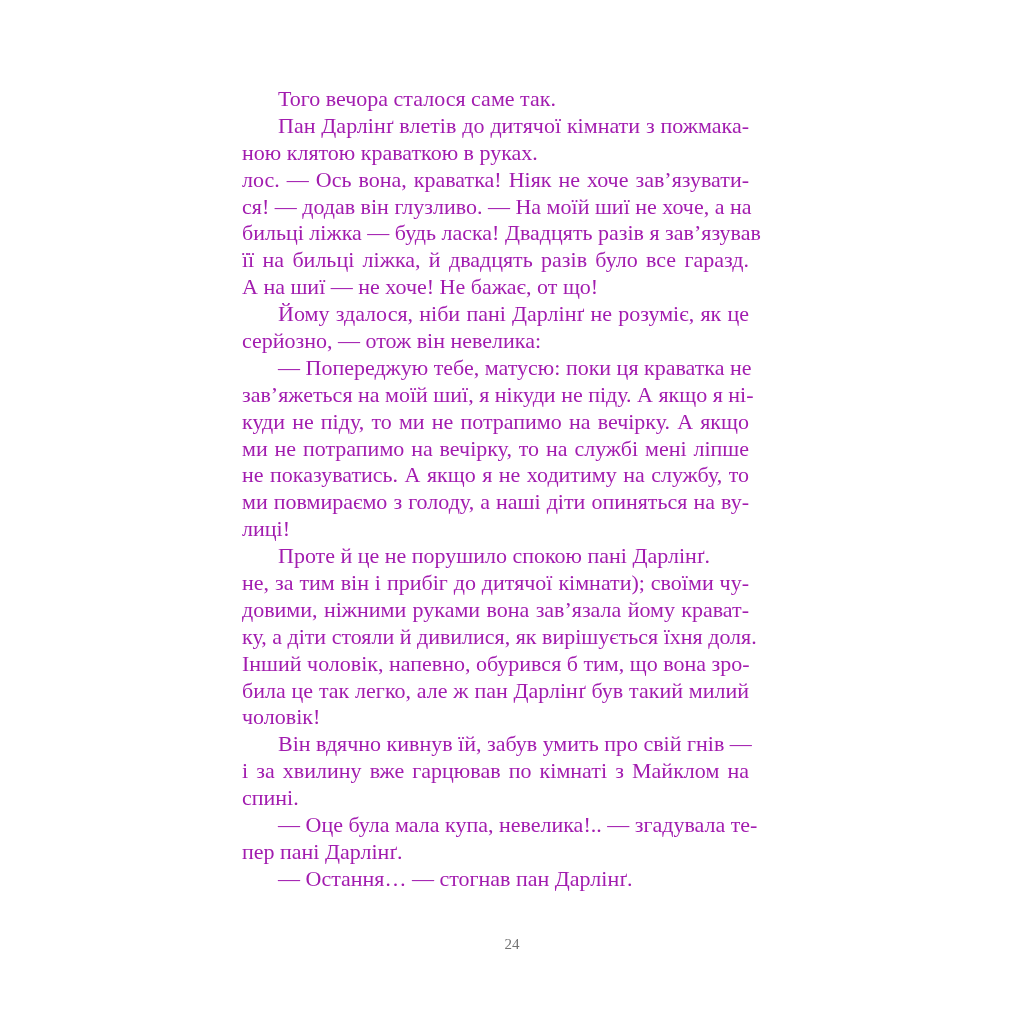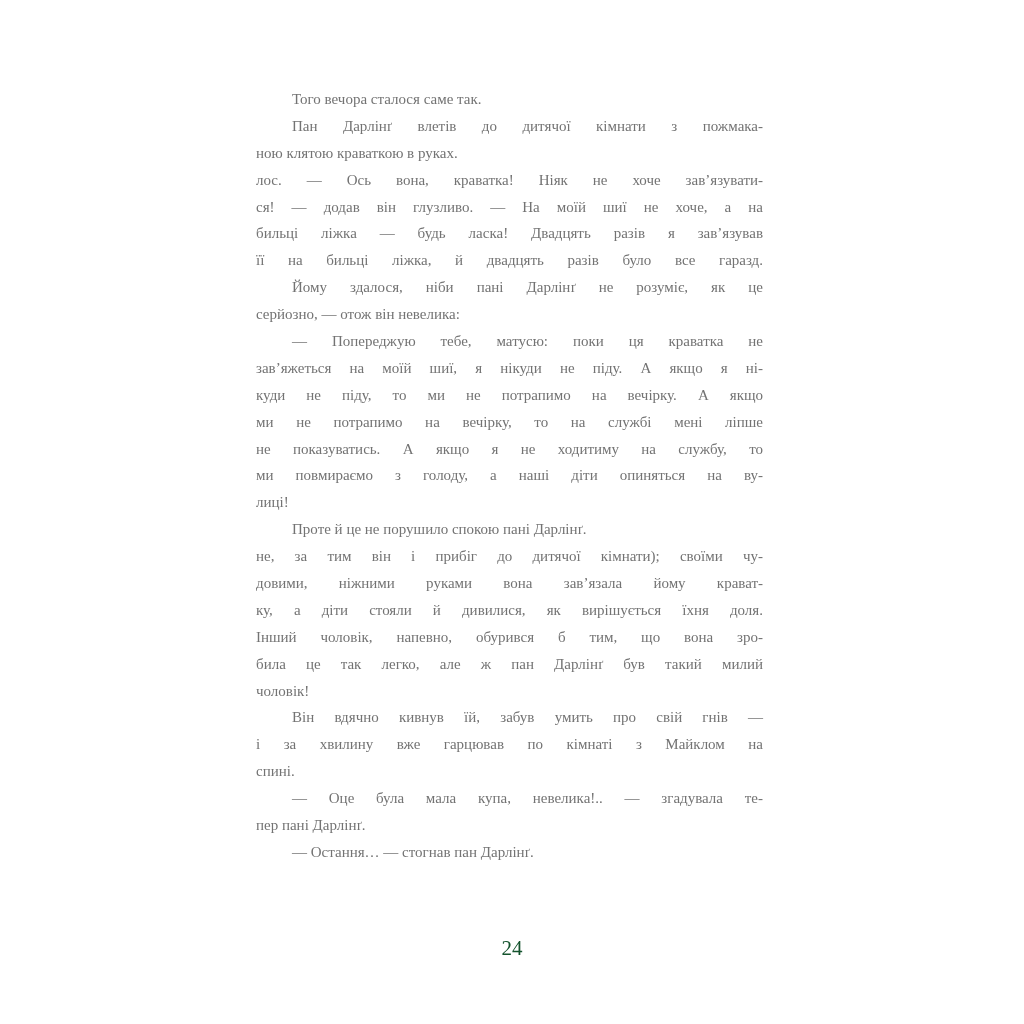--- a/index.html
+++ b/index.html
@@ -16,27 +16,27 @@
     .page {
       position: absolute;
       left: 0;
       top: 0;
       width: 1024px;
       height: 1024px;
       background: #ffffff;
     }
     .text-block {
       position: absolute;
-      left: 256px;
+      left: 242px;
       top: 86px;
       width: 507px;
       font-family: "Liberation Serif", "DejaVu Serif", serif;
-      font-size: 15px;
+      font-size: 22px;
       line-height: 26.9px;
-      color: #737373;
+      color: #a21caf;
     }
     .line {
       display: block;
       white-space: nowrap;
       height: 26.9px;
       text-align: justify;
       text-align-last: justify;
     }
     .line.indent {
       padding-left: 36px;
@@ -44,36 +44,37 @@
     .line.last {
       text-align-last: left;
     }
     .page-number {
       position: absolute;
       left: 0;
       width: 1024px;
       top: 936px;
       text-align: center;
       font-family: "Liberation Serif", "DejaVu Serif", serif;
-      font-size: 21px;
-      color: #14532d;
+      font-size: 15px;
+      color: #737373;
     }
   </style>
 </head>
 <body>
 
 <div class="page">
   <div class="text-block" id="text-block">
       <span class="line indent last">Того вечора сталося саме так.</span>
       <span class="line indent">Пан Дарлінґ влетів до дитячої кімнати з пожмака-</span>
       <span class="line last">ною клятою краваткою в руках.</span>
       <span class="line">лос. — Ось вона, краватка! Ніяк не хоче зав’язувати-</span>
       <span class="line">ся! — додав він глузливо. — На моїй шиї не хоче, а на</span>
       <span class="line">бильці ліжка — будь ласка! Двадцять разів я зав’язував</span>
       <span class="line">її на бильці ліжка, й двадцять разів було все гаразд.</span>
+      <span class="line last">А на шиї — не хоче! Не бажає, от що!</span>
       <span class="line indent">Йому здалося, ніби пані Дарлінґ не розуміє, як це</span>
       <span class="line last">серйозно, — отож він невелика:</span>
       <span class="line indent">— Попереджую тебе, матусю: поки ця краватка не</span>
       <span class="line">зав’яжеться на моїй шиї, я нікуди не піду. А якщо я ні-</span>
       <span class="line">куди не піду, то ми не потрапимо на вечірку. А якщо</span>
       <span class="line">ми не потрапимо на вечірку, то на службі мені ліпше</span>
       <span class="line">не показуватись. А якщо я не ходитиму на службу, то</span>
       <span class="line">ми повмираємо з голоду, а наші діти опиняться на ву-</span>
       <span class="line last">лиці!</span>
       <span class="line indent last">Проте й це не порушило спокою пані Дарлінґ.</span>

